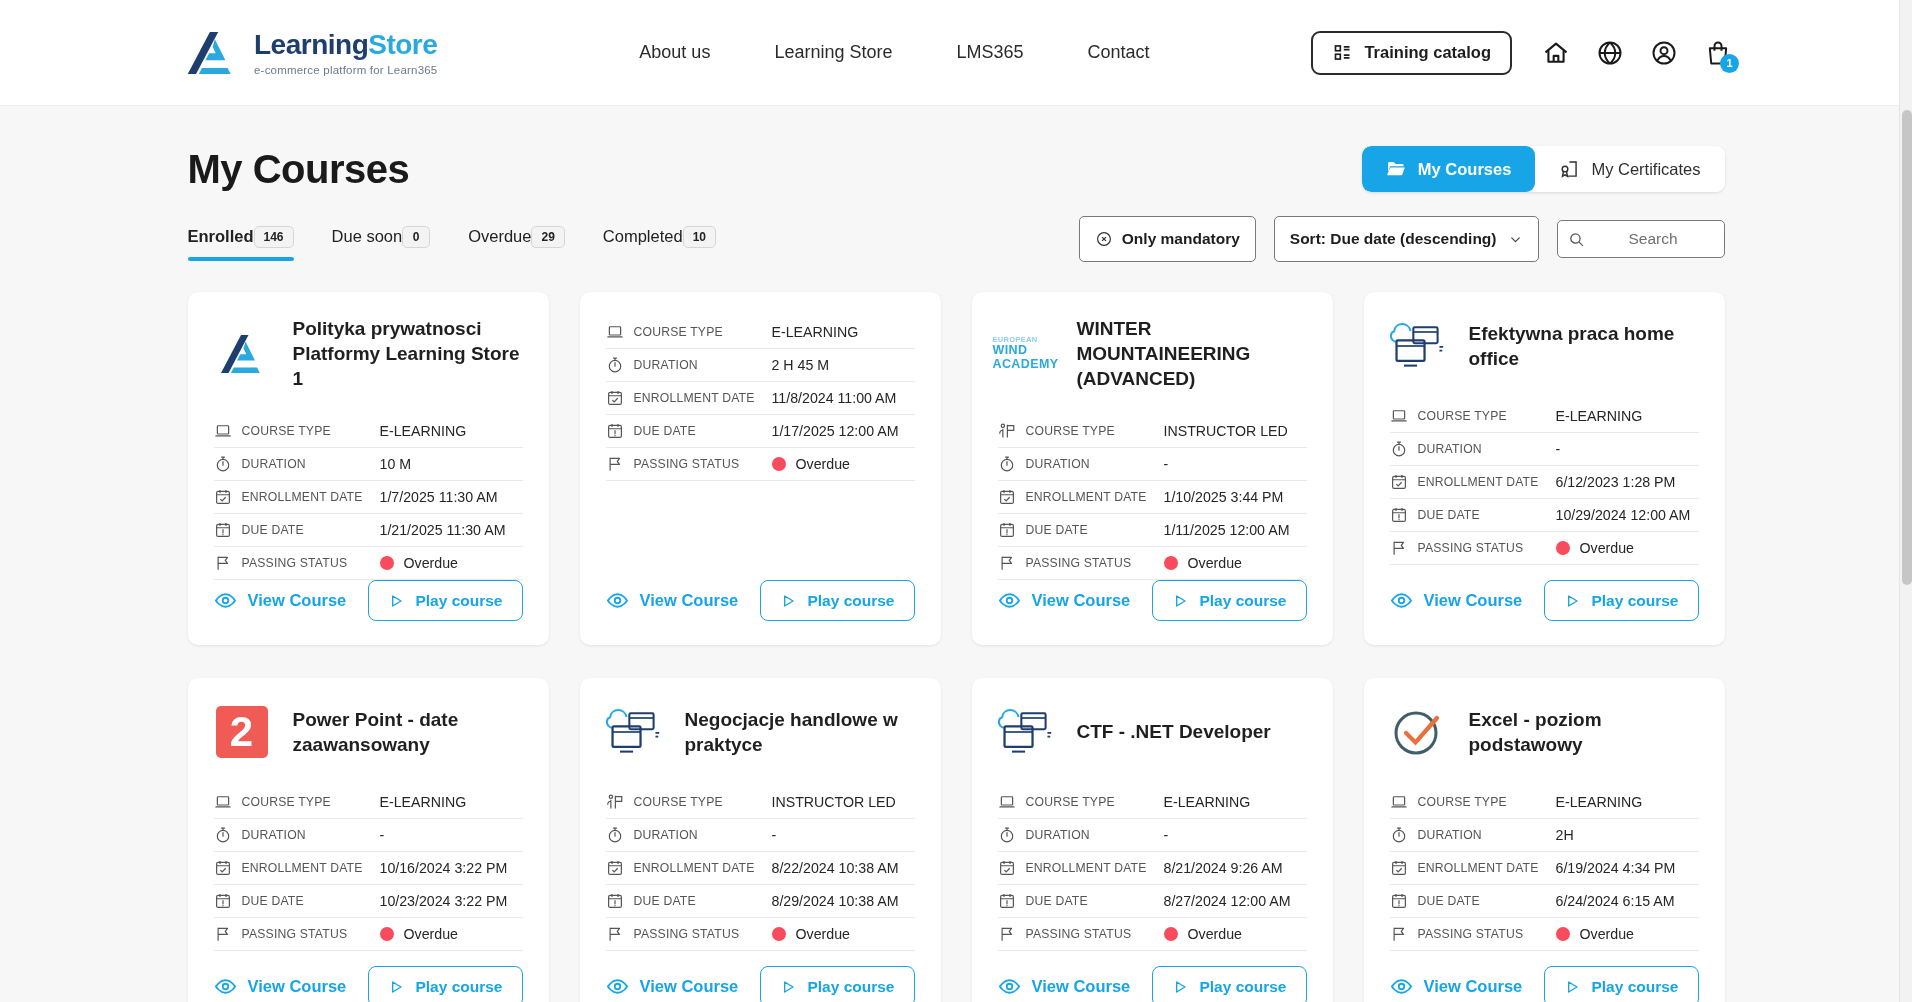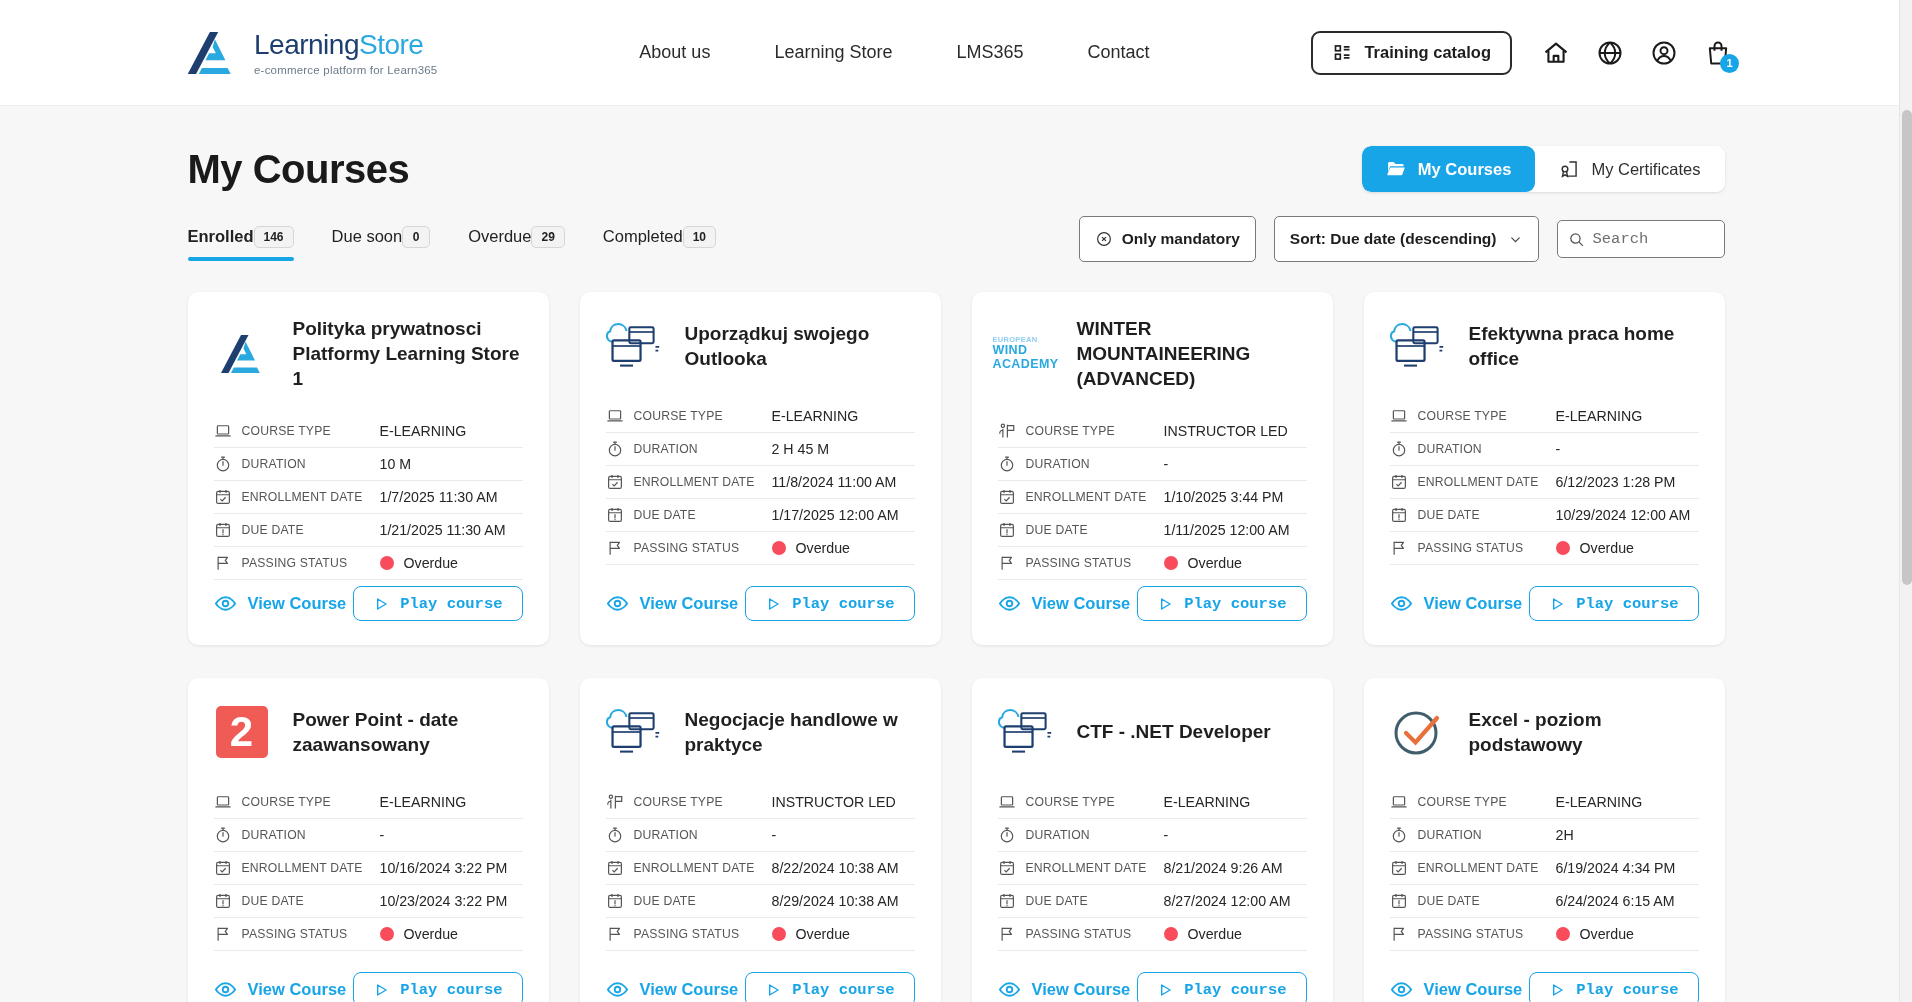--- a/index.html
+++ b/index.html
@@ -14,21 +14,21 @@
   }
   svg{display:block;width:100%;height:100%;}
 
   
   .topbar{
     height:106px; background:#fff; border-bottom:1px solid #ececec;
     display:flex; align-items:center; padding:0 180px;
   }
   .logo{display:flex; align-items:center; gap:12px; cursor:pointer;}
   .logo-mark{width:62px;height:62px;}
-  .logo-name{font-size:28px;font-weight:normal;color:var(--navy);letter-spacing:-0.5px;}
+  .logo-name{font-size:28px;font-weight:bold;color:var(--navy);letter-spacing:-0.5px;}
   .logo-name .accent{color:var(--logo-blue);}
   .logo-tagline{font-size:11.5px;color:#6b7b8a;margin-top:3px;letter-spacing:0.2px;}
   .main-nav{display:flex; gap:64px; margin:0 auto; padding-left:40px;}
   .nav-item{font-size:18px;color:#2b2b2b;cursor:pointer;}
   .catalog-btn{
     display:flex;align-items:center;gap:11px; background:#fff;
     border:2px solid #2b2b2b;border-radius:9px; padding:0 19px; height:44px;
     font-size:16.5px;font-weight:bold;color:#1d1d1d;cursor:pointer;
     font-family:"Liberation Sans",sans-serif;
   }
@@ -81,21 +81,21 @@
   }
   .pill-btn .ic{width:18px;height:18px;color:#333;}
   .sort-btn .chev{width:15px;height:15px;color:#444;margin-left:2px;}
   .search-box{
     display:flex;align-items:center;width:168px;height:38px;background:#fff;
     border:1px solid #7a7a7a;border-radius:5px;padding:0 10px;gap:8px;
   }
   .search-box .ic{width:17px;height:17px;color:#555;flex:none;}
   .search-box input{
     border:none;outline:none;width:100%;font-size:15.5px;color:#c2410c;
-    font-family:Liberation Mono, monospace;background:transparent;
+    font-family:Liberation Sans, sans-serif;background:transparent;text-align:center;
   }
   .search-box input::placeholder{color:#6f6f6f;}
 
   
   .grid{margin-top:22px;display:grid;grid-template-columns:repeat(4,1fr);gap:33px 31px;}
   .card{
     background:#fff;border-radius:10px;padding:24px 26px;
     box-shadow:0 1px 3px rgba(0,0,0,0.09);display:flex;flex-direction:column;height:353px;
   }
   .card-head{display:flex;align-items:center;gap:23px;min-height:60px;margin-bottom:24px;}
@@ -109,23 +109,23 @@
   .d-icon{width:18px;height:18px;color:#555;}
   .d-label{font-size:12.2px;color:#555;letter-spacing:0.2px;}
   .d-value{font-size:14.2px;color:#262626;}
   .status-val{display:flex;align-items:center;gap:10px;}
   .dot{width:14px;height:14px;border-radius:50%;background:var(--overdue);flex:none;}
   .card-footer{margin-top:auto;display:flex;align-items:center;justify-content:space-between;}
   .view-link{display:flex;align-items:center;gap:11px;color:var(--accent);
              font-size:16.5px;font-weight:bold;cursor:pointer;text-decoration:none;}
   .view-link .ic{width:23px;height:23px;}
   .play-btn{
-    display:flex;align-items:center;gap:11px;height:35px;padding:0 19px;background:#fff;
+    display:flex;align-items:center;gap:11px;height:41px;padding:0 19px;background:#fff;
     border:1.6px solid var(--accent);border-radius:8px;color:var(--accent);
-    font-size:15.5px;font-weight:bold;cursor:pointer;font-family:Liberation Mono, monospace;
+    font-size:15.5px;font-weight:bold;cursor:pointer;font-family:Liberation Sans, sans-serif;
   }
   .play-btn .ic{width:16px;height:16px;}
 
   
   .pp-logo{width:52px;height:52px;background:var(--pp-red);border-radius:5px;color:#fff;
            font-size:42px;font-weight:bold;display:flex;align-items:center;justify-content:center;}
   .ewa{line-height:1.1;}
   .ewa-top{font-size:7.5px;color:#8ecdf0;font-weight:bold;letter-spacing:0.3px;}
   .ewa-main{font-size:12.5px;color:var(--logo-blue);font-weight:bold;letter-spacing:0.4px;}
 
@@ -358,34 +358,20 @@
               <svg viewBox="0 0 24 24" fill="none" stroke="currentColor" stroke-width="2.1" stroke-linejoin="round">
                 <path d="M7 4.5v15l12.5-7.5z"></path>
               </svg>
             </span>
         <span>Play course</span>
       </button>
     </div>
   </div>
 
   <div class="card">
-    <div class="card-head">
-      <span class="card-icon">
-            <svg viewBox="0 0 60 52" fill="none">
-              <path d="M22 10C21 5.3 17.3 2.5 13.2 2.5c-4.6 0-8.2 3.1-8.7 7.6C2.1 10.8 1 13 1 15.3 1 18.8 3.8 21.5 7 21.5" stroke="#2aa9e0" stroke-width="2.2"></path>
-              <rect x="25" y="6" width="26" height="17" rx="1.5" stroke="#1d3e6e" stroke-width="2.2"></rect>
-              <path d="M25 11h26" stroke="#1d3e6e" stroke-width="1.8"></path>
-              <path d="M53 27h4M53 31h3" stroke="#1d3e6e" stroke-width="1.8"></path>
-              <rect x="7" y="20" width="30" height="22" rx="1.5" stroke="#1d3e6e" stroke-width="2.4"></rect>
-              <path d="M7 26h30" stroke="#1d3e6e" stroke-width="1.8"></path>
-              <path d="M15 47h14" stroke="#1d3e6e" stroke-width="2.2"></path>
-            </svg>
-          </span>
-      <div class="card-title">Uporządkuj swojego Outlooka</div>
-    </div>
     <div class="details">
       <div class="d-row">
         <span class="d-icon">
               <svg viewBox="0 0 24 24" fill="none" stroke="currentColor" stroke-width="1.6">
                 <rect x="4.5" y="5" width="15" height="11" rx="1"></rect>
                 <path d="M2.5 18.5h19" stroke-linecap="round"></path>
               </svg>
             </span>
         <span class="d-label">COURSE TYPE</span>
         <span class="d-value">E-LEARNING</span>

